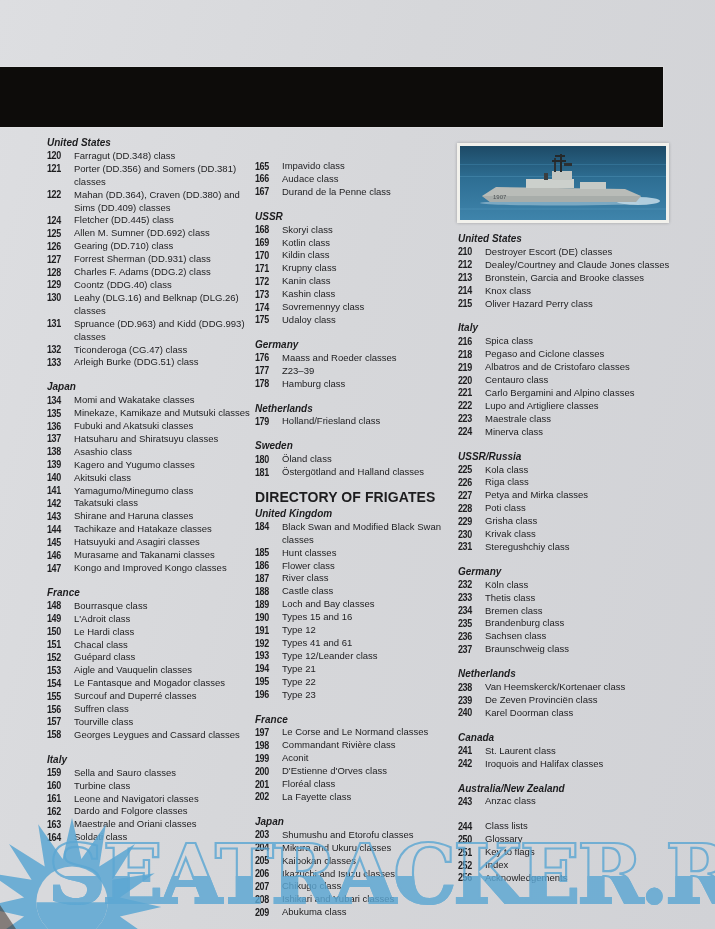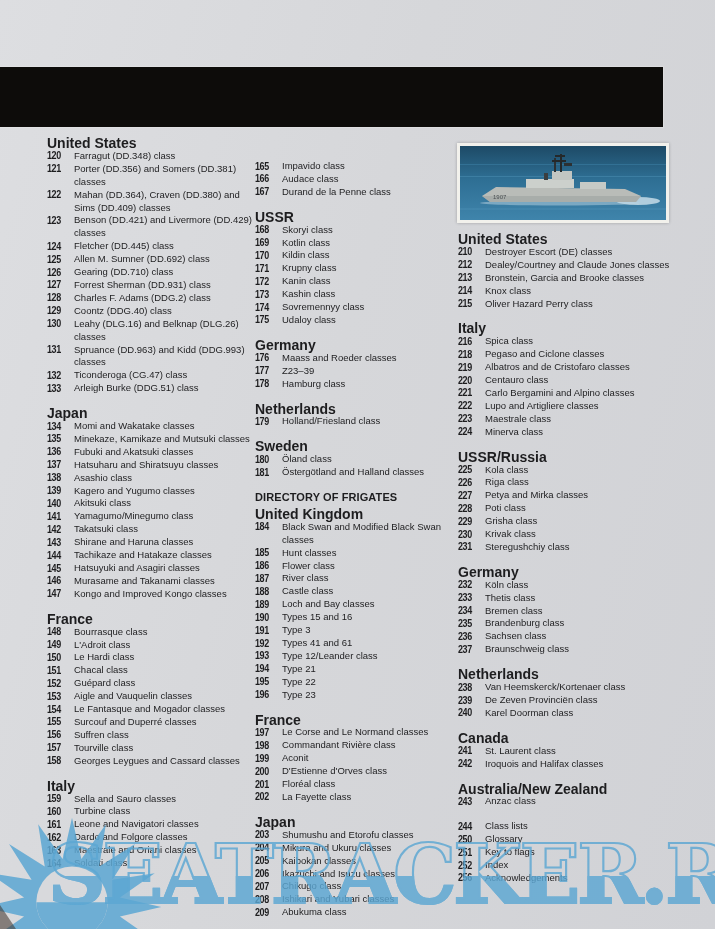--- a/index.html
+++ b/index.html
@@ -14,26 +14,26 @@
   .top-bar{position:absolute;left:0;top:67px;width:663px;height:60px;background:var(--bar);
     box-shadow:0 0 0 1px rgba(235,235,235,.35);}
   .photo-frame{position:absolute;left:457px;top:143px;width:212px;height:80px;background:#f2f1ec;
     box-shadow:0 0 3px rgba(0,0,0,.25);padding:3px;box-sizing:border-box;}
   .photo-frame svg{display:block;width:100%;height:100%;}
   .col{position:absolute;font-size:9.5px;line-height:12.9px;}
   .col1{left:47px;top:137px;width:208px;}
   .col2{left:255px;top:160px;width:200px;}
   .col3{left:458px;top:233px;width:232px;}
   .section{margin-bottom:12px;}
-  .hdr{font-weight:bold;font-size:14px;}
+  .hdr{font-weight:bold;font-size:10px;font-style:italic;}
   .entry{position:relative;padding-left:27px;}
   .num{position:absolute;left:0;top:-0.5px;font-weight:bold;font-size:11.5px;
     transform:scaleX(.78);transform-origin:0 50%;letter-spacing:-.5px;}
   .ttl.it{}
-  .big{font-weight:bold;font-size:11px;margin:3px 0 4px;letter-spacing:.1px;}
+  .big{font-weight:bold;font-size:14px;margin:3px 0 4px;letter-spacing:.1px;}
   .watermark{
     position:absolute;left:48px;top:826px;width:700px;white-space:nowrap;
     font-family:"DejaVu Serif",serif;font-weight:bold;font-size:82px;letter-spacing:-3px;
     transform:scaleX(.97);transform-origin:0 0;
     color:transparent;-webkit-text-stroke:2.2px var(--wm);
     background:linear-gradient(to bottom,rgba(92,167,211,0) 0 52%,var(--wm) 52%);
     -webkit-background-clip:text;background-clip:text;
     opacity:.82;pointer-events:none;
   }
   .starburst{position:absolute;left:-22px;top:813px;width:188px;height:188px;opacity:.85;pointer-events:none;}
@@ -79,21 +79,20 @@
     <text x="33" y="53" font-size="6" font-family="Liberation Sans, sans-serif" fill="#4a4f52">1907</text>
   </svg>
 </div>
 
 <div class="col col1">
     <div class="section">
       <div class="hdr">United States</div>
       <div class="entry"><span class="num">120</span><span class="ttl">Farragut (DD.348) class</span></div>
       <div class="entry"><span class="num">121</span><span class="ttl">Porter (DD.356) and Somers (DD.381) classes</span></div>
       <div class="entry"><span class="num">122</span><span class="ttl">Mahan (DD.364), Craven (DD.380) and Sims (DD.409) classes</span></div>
-      <div class="entry"><span class="num">123</span><span class="ttl">Benson (DD.421) and Livermore (DD.429) classes</span></div>
       <div class="entry"><span class="num">124</span><span class="ttl">Fletcher (DD.445) class</span></div>
       <div class="entry"><span class="num">125</span><span class="ttl">Allen M. Sumner (DD.692) class</span></div>
       <div class="entry"><span class="num">126</span><span class="ttl">Gearing (DD.710) class</span></div>
       <div class="entry"><span class="num">127</span><span class="ttl">Forrest Sherman (DD.931) class</span></div>
       <div class="entry"><span class="num">128</span><span class="ttl">Charles F. Adams (DDG.2) class</span></div>
       <div class="entry"><span class="num">129</span><span class="ttl">Coontz (DDG.40) class</span></div>
       <div class="entry"><span class="num">130</span><span class="ttl">Leahy (DLG.16) and Belknap (DLG.26) classes</span></div>
       <div class="entry"><span class="num">131</span><span class="ttl">Spruance (DD.963) and Kidd (DDG.993) classes</span></div>
       <div class="entry"><span class="num">132</span><span class="ttl">Ticonderoga (CG.47) class</span></div>
       <div class="entry"><span class="num">133</span><span class="ttl">Arleigh Burke (DDG.51) class</span></div>
@@ -174,21 +173,21 @@
     <div class="big">DIRECTORY OF FRIGATES</div>
     <div class="section">
       <div class="hdr">United Kingdom</div>
       <div class="entry"><span class="num">184</span><span class="ttl">Black Swan and Modified Black Swan classes</span></div>
       <div class="entry"><span class="num">185</span><span class="ttl">Hunt classes</span></div>
       <div class="entry"><span class="num">186</span><span class="ttl">Flower class</span></div>
       <div class="entry"><span class="num">187</span><span class="ttl">River class</span></div>
       <div class="entry"><span class="num">188</span><span class="ttl">Castle class</span></div>
       <div class="entry"><span class="num">189</span><span class="ttl">Loch and Bay classes</span></div>
       <div class="entry"><span class="num">190</span><span class="ttl">Types 15 and 16</span></div>
-      <div class="entry"><span class="num">191</span><span class="ttl">Type 3</span></div>
+      <div class="entry"><span class="num">191</span><span class="ttl">Type 12</span></div>
       <div class="entry"><span class="num">192</span><span class="ttl">Types 41 and 61</span></div>
       <div class="entry"><span class="num">193</span><span class="ttl">Type 12/Leander class</span></div>
       <div class="entry"><span class="num">194</span><span class="ttl">Type 21</span></div>
       <div class="entry"><span class="num">195</span><span class="ttl">Type 22</span></div>
       <div class="entry"><span class="num">196</span><span class="ttl">Type 23</span></div>
     </div>
     <div class="section">
       <div class="hdr">France</div>
       <div class="entry"><span class="num">197</span><span class="ttl">Le Corse and Le Normand classes</span></div>
       <div class="entry"><span class="num">198</span><span class="ttl">Commandant Rivière class</span></div>

